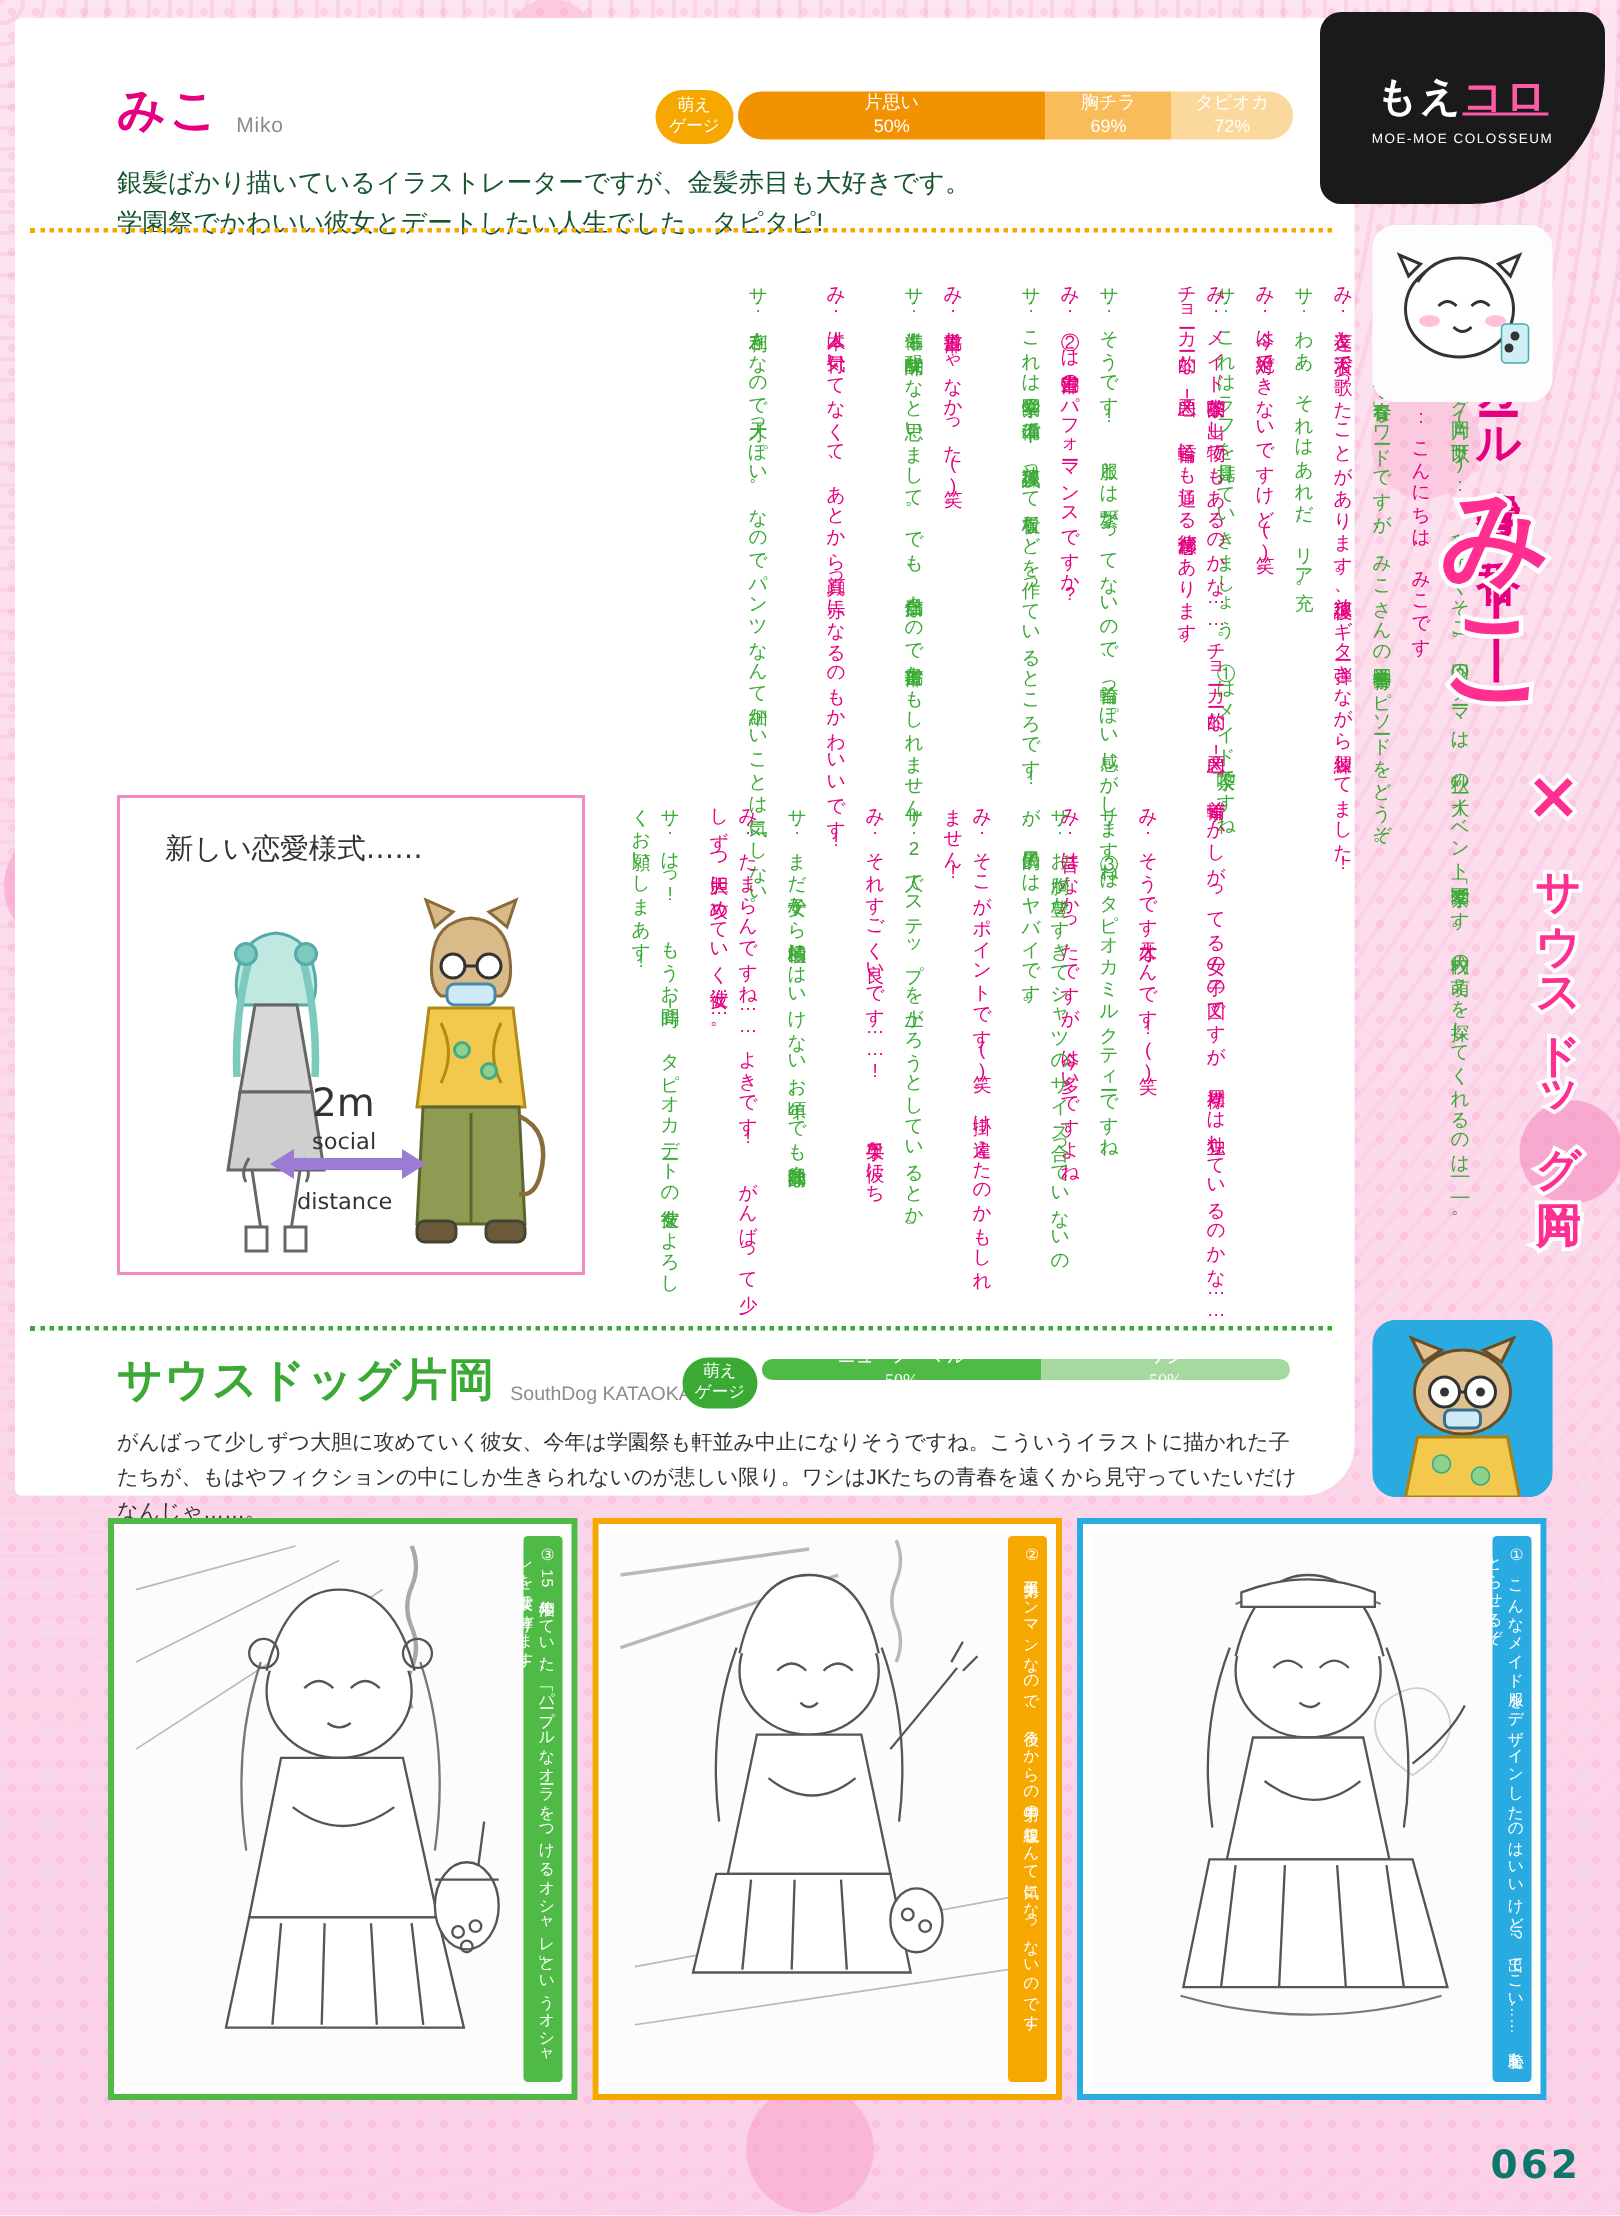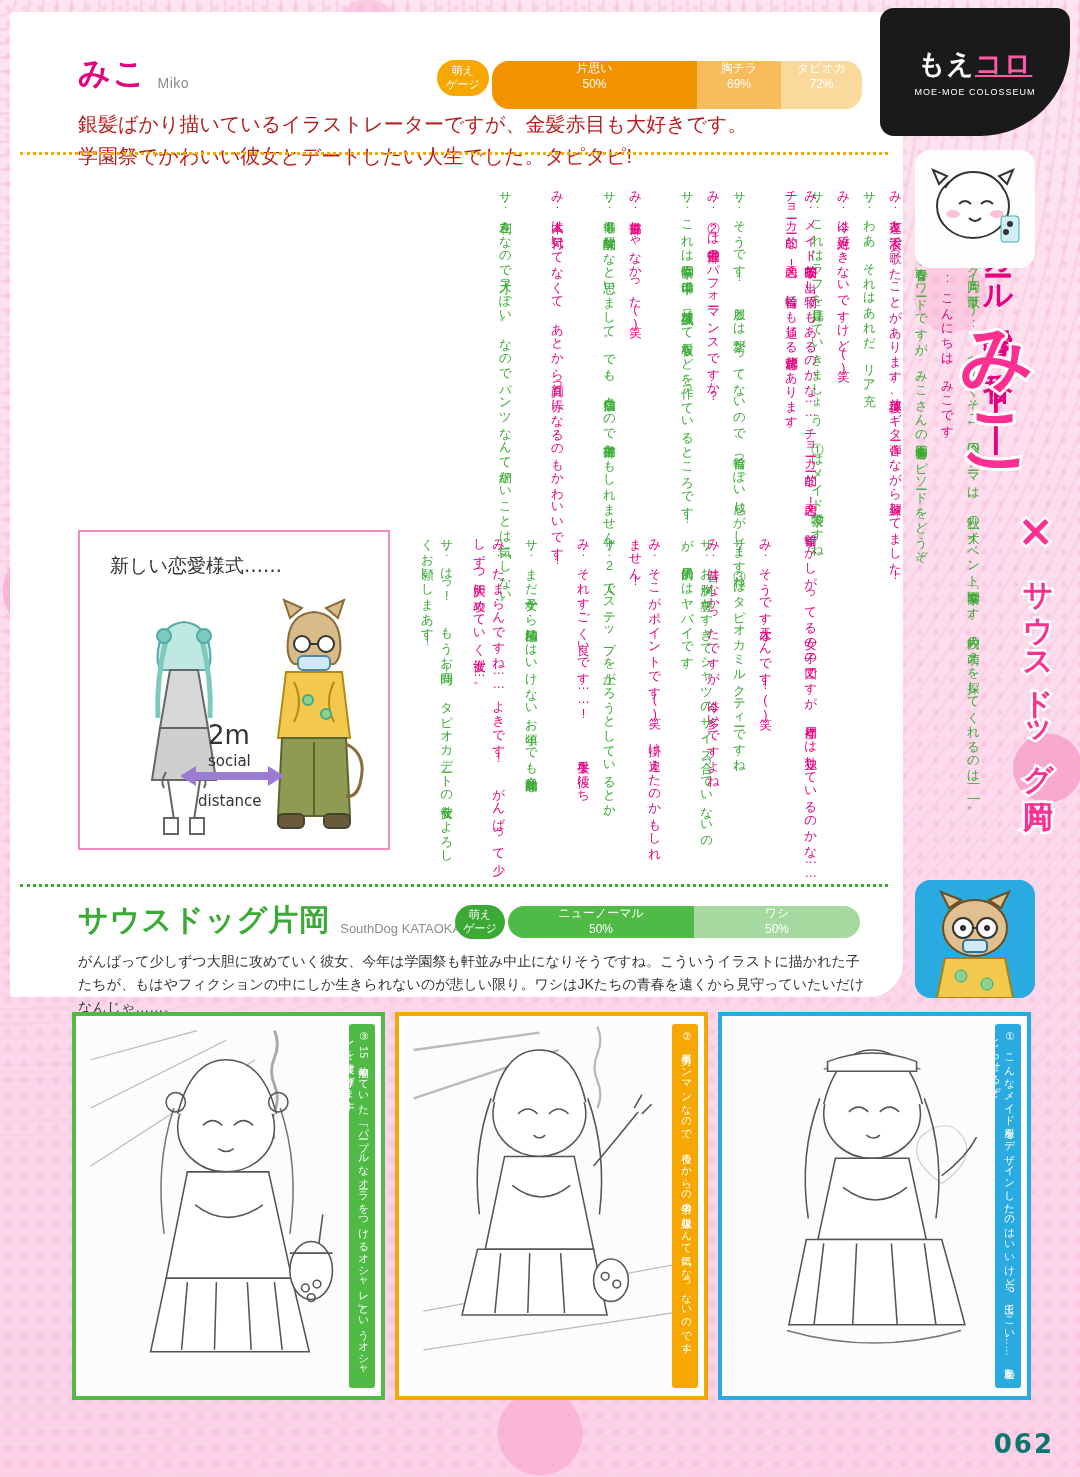--- a/index.html
+++ b/index.html
@@ -44,27 +44,27 @@
   .miko-head { position:absolute; left:78px; top:52px; display:flex; align-items:flex-end; gap:10px;}
   .miko-name { font-family:"DejaVu Sans", sans-serif; font-size:32px; font-weight:bold; color:#e5007f; letter-spacing:2px; }
   .miko-romaji { font-size:14px; color:#8c8c8c; padding-bottom:5px; letter-spacing:.5px;}
 
   .gauge-label {
     position:absolute; left:437px; top:60px; width:52px; height:36px;
     border-radius:18px; background:#f6a800; color:#fff; font-size:11px;
     display:flex; flex-direction:column; align-items:center; justify-content:center; line-height:1.25;
   }
   .gauge-bar { position:absolute; left:492px; top:61px; width:370px; height:34px; display:flex; }
-  .gauge-bar .seg { position:relative; height:48px; display:flex; flex-direction:column;
+  .gauge-bar .seg { position:relative; height:32px; display:flex; flex-direction:column;
     align-items:center; justify-content:flex-start; color:#fff; font-size:12px; line-height:1.3; }
   .gauge-bar .seg.a { width:205px; background:#f39200; border-radius:17px 0 0 17px; }
   .gauge-bar .seg.b { width:84px; background:#f9bc5b; }
   .gauge-bar .seg.c { width:81px; background:#fbd89c; border-radius:0 17px 17px 0; color:#fff; }
 
-  .miko-desc { position:absolute; left:78px; top:108px; width:770px; font-size:20px; line-height:1.6; color:#b91c1c; }
+  .miko-desc { position:absolute; left:78px; top:108px; width:770px; font-size:17px; line-height:1.6; color:#14532d; }
 
   .dotline { position:absolute; height:0; border-top:3px dotted #f6a800; }
 
   
   .vtext {
     writing-mode:vertical-rl; text-orientation:upright;
     font-size:12.5px; line-height:1.55; letter-spacing:.5px;
     white-space:pre-wrap;
   }
   .vtitle {
@@ -88,22 +88,22 @@
   
   .sd-head { position:absolute; left:78px; top:900px; display:flex; align-items:flex-end; gap:10px; }
   .sd-name { font-family:"DejaVu Sans", sans-serif; font-size:30px; font-weight:bold; color:#3aaa35; letter-spacing:1px; }
   .sd-romaji { font-size:13px; color:#8c8c8c; padding-bottom:5px; }
   .sd-gauge-label {
     position:absolute; left:455px; top:905px; width:50px; height:34px;
     border-radius:17px; background:#3aaa35; color:#fff; font-size:11px;
     display:flex; flex-direction:column; align-items:center; justify-content:center; line-height:1.25;
   }
   .sd-gauge { position:absolute; left:508px; top:906px; width:352px; height:32px; display:flex; }
-  .sd-gauge .seg { height:32px; display:flex; flex-direction:column; align-items:center; justify-content:center;
-    color:#fff; font-size:12px; line-height:1.3; }
+  .sd-gauge .seg { height:14px; display:flex; flex-direction:column; align-items:center; justify-content:center;
+    color:#fff; font-size:12px; line-height:1.3;font-family:Liberation Serif, serif; }
   .sd-gauge .seg.a { width:186px; background:#4fba45; border-radius:16px 0 0 16px; }
   .sd-gauge .seg.b { width:166px; background:#a6d9a0; border-radius:0 16px 16px 0; }
   .sd-desc { position:absolute; left:78px; top:950px; width:790px; font-size:14px; line-height:1.65; color:#333; }
 
   
   .logo-badge {
     position:absolute; left:880px; top:8px; width:190px; height:128px;
     background:#1a1a1a; border-radius:14px 14px 90px 14px;
     display:flex; flex-direction:column; align-items:center; justify-content:center;
   }

